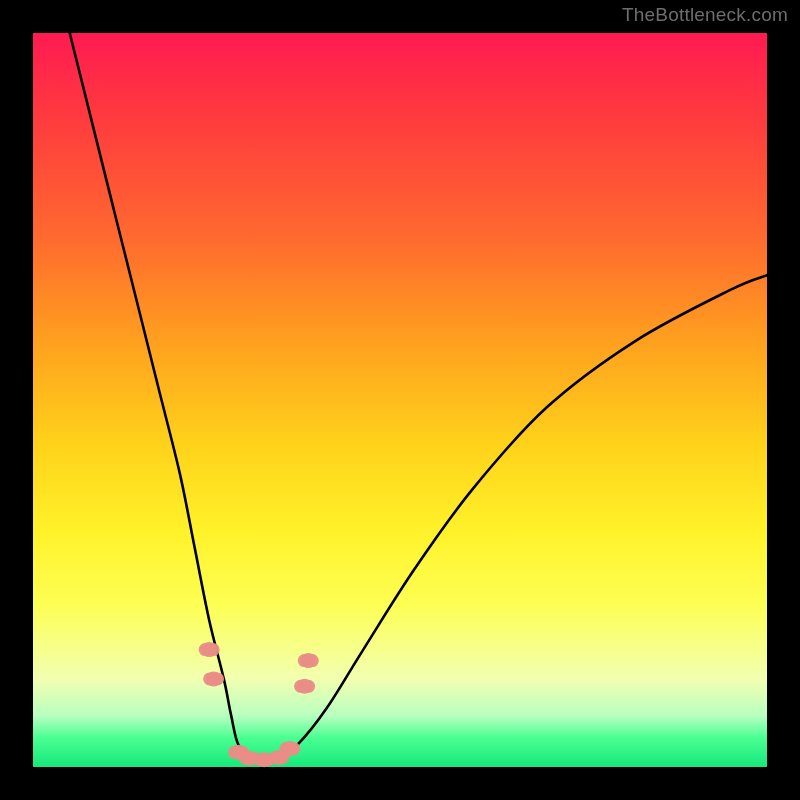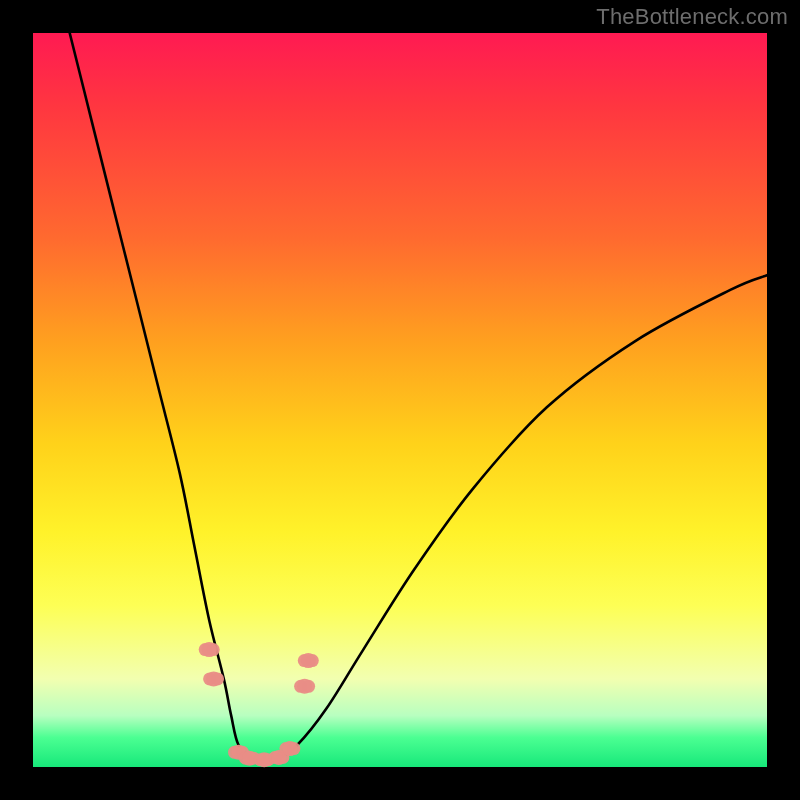--- a/index.html
+++ b/index.html
@@ -38,21 +38,21 @@
       #b8ffc0 93%,
       #4bff92 96%,
       #17e87a 100%
     );
   }
   .watermark {
     position: absolute;
     top: 4px;
     right: 12px;
     color: #6d6d6d;
-    font-size: 22px;
+    font-size: 19px;
     font-weight: 400;
     letter-spacing: 0.2px;
   }
   svg.curve {
     position: absolute;
     top: 0;
     left: 0;
     width: 734px;
     height: 734px;
     overflow: visible;

